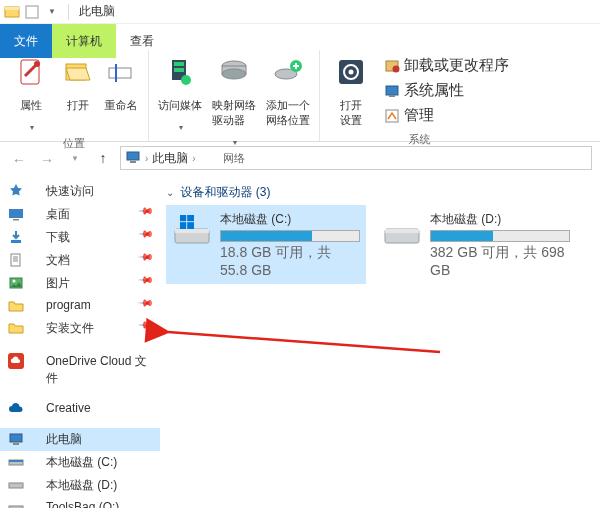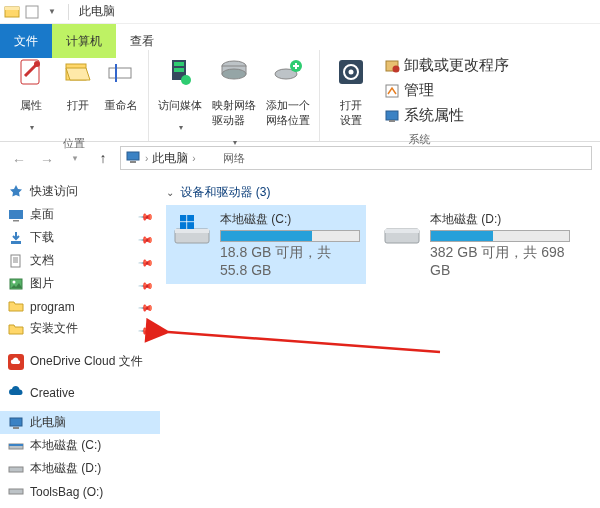--- a/index.html
+++ b/index.html
@@ -34,21 +34,21 @@
 .navbar { display: flex; align-items: center; height: 32px; padding: 4px 8px; gap: 6px; }
 .nav-arrow { width: 22px; height: 22px; display: flex; align-items: center; justify-content: center; color: #999; cursor: pointer; font-size: 14px; }
 .nav-arrow.enabled { color: #333; }
 .crumb-box { flex: 1; display: flex; align-items: center; border: 1px solid #ccc; height: 24px; padding: 0 4px; gap: 4px; }
 .crumb-box .pc-icon svg { width: 16px; height: 16px; }
 .crumb-sep { color: #888; font-size: 10px; }
 
 
 .body { display: flex; }
 .sidebar { width: 160px; padding: 6px 0; }
-.sidebar-item { display: flex; align-items: flex-end; padding: 3px 8px; gap: 6px; cursor: pointer; position: relative; }
+.sidebar-item { display: flex; align-items: flex-start; padding: 3px 8px; gap: 22px; cursor: pointer; position: relative; }
 .sidebar-item.child { }
 .sidebar-item.selected { background: #cce8ff; }
 .sidebar-item .ic { width: 16px; height: 16px; flex-shrink: 0; }
 .sidebar-item .pin { position: absolute; right: 8px; color: #888; font-size: 10px; transform: rotate(45deg); }
 
 .content { flex: 1; padding: 6px 0 6px 6px; position: relative; }
 .section-header { display: flex; align-items: center; gap: 6px; color: #0b3e7a; padding: 4px 0; cursor: pointer; }
 .section-header .chev { font-size: 10px; color: #555; }
 .drives { display: flex; gap: 10px; flex-wrap: wrap; }
 .drive { width: 200px; padding: 6px; display: flex; gap: 8px; cursor: pointer; }
@@ -190,31 +190,31 @@
       <div class="ribbon-col">
         <div class="rbtn-small">
           <span class="ic"><svg viewBox="0 0 16 16">
                 <rect x="2" y="3" width="12" height="10" fill="#e8c070" stroke="#a78134"></rect>
                 <circle cx="12" cy="11" r="3.5" fill="#c0392b"></circle>
               </svg></span>
           <span>卸载或更改程序</span>
         </div>
         <div class="rbtn-small">
           <span class="ic"><svg viewBox="0 0 16 16">
+                <rect x="2" y="3" width="12" height="9" fill="#3b82c4" stroke="#2a5d8f"></rect>
+                <rect x="5" y="12" width="6" height="2" fill="#888"></rect>
+              </svg></span>
+          <span>系统属性</span>
+        </div>
+        <div class="rbtn-small">
+          <span class="ic"><svg viewBox="0 0 16 16">
                 <rect x="2" y="2" width="12" height="12" fill="#fff" stroke="#888"></rect>
                 <path d="M4 11 L8 5 L12 11" fill="none" stroke="#e67e22" stroke-width="1.5"></path>
               </svg></span>
           <span>管理</span>
-        </div>
-        <div class="rbtn-small">
-          <span class="ic"><svg viewBox="0 0 16 16">
-                <rect x="2" y="3" width="12" height="9" fill="#3b82c4" stroke="#2a5d8f"></rect>
-                <rect x="5" y="12" width="6" height="2" fill="#888"></rect>
-              </svg></span>
-          <span>系统属性</span>
         </div>
       </div>
     </div>
     <div class="ribbon-group-label">系统</div>
   </div>
 </div>
 
 <div class="navbar">
   <div class="nav-arrow">←</div>
   <div class="nav-arrow">→</div>

